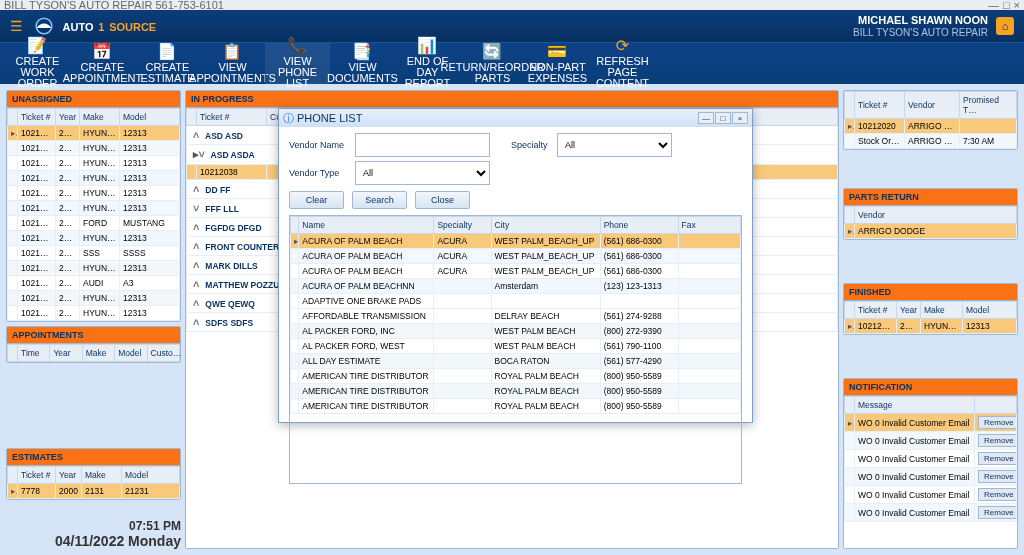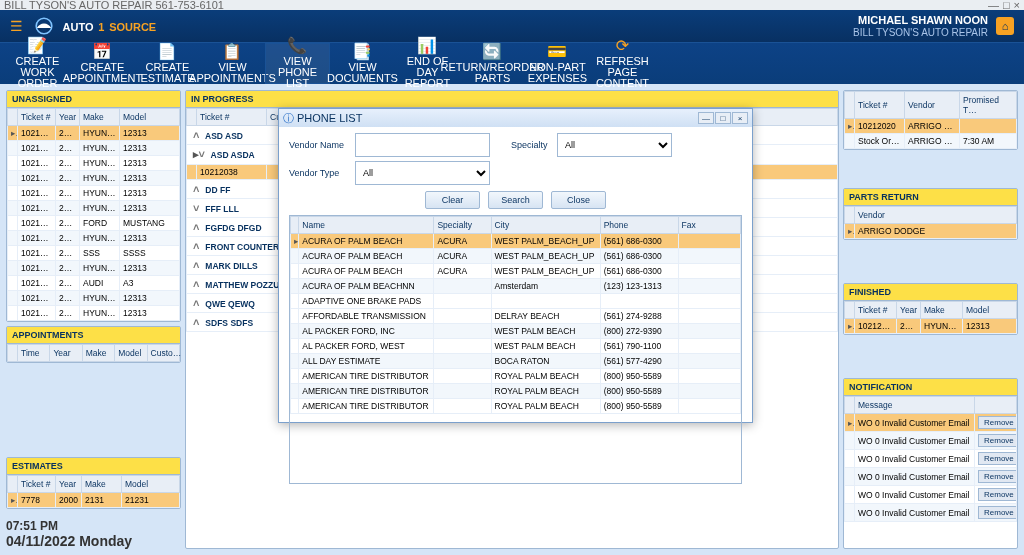--- a/index.html
+++ b/index.html
@@ -20,30 +20,30 @@
 
 .toolbar{height:42px;background:linear-gradient(#0d4286,#0a3d7a);display:flex;gap:0;padding-left:5px;border-top:1px solid #1a5296;color:#fff}
 .tb-btn{width:65px;display:flex;flex-direction:column;align-items:center;justify-content:center;font-size:8px;text-align:center;line-height:1;cursor:pointer}
 .tb-btn.active{background:rgba(255,255,255,.08);border:1px solid #1a5296}
 .tb-btn .glyph{font-size:16px;color:#f7a223;margin-bottom:2px}
 
 .body{position:absolute;top:84px;left:0;right:0;bottom:0;padding:6px;display:grid;grid-template-columns:175px 1fr 175px;gap:4px}
 .col{display:flex;flex-direction:column;gap:4px;overflow:hidden}
 
 .panel{background:#fff;border:1px solid #9fb8d4;border-radius:2px}
-.panel-h{background:#fde047;color:#07315f;font-size:9px;font-weight:700;padding:3px 5px;border-bottom:1px solid #9fb8d4}
+.panel-h{background:#f97316;color:#07315f;font-size:9px;font-weight:700;padding:3px 5px;border-bottom:1px solid #9fb8d4}
 
 table{width:100%;border-collapse:collapse;table-layout:fixed}
 th{background:#e8eef6;color:#07315f;font-size:8.5px;font-weight:400;text-align:left;padding:3px 3px;border:1px solid #c9d7e8}
 td{font-size:8.5px;padding:2px 3px;border:1px solid #e6eef8;white-space:nowrap;overflow:hidden;text-overflow:ellipsis}
 tr.alt td{background:#f2f7fc}
 tr.sel td{background:#f9c97b}
 .indic{width:10px;text-align:center;color:#555}
 
-.time-block{text-align:left;font-weight:700;color:#333;margin-top:6px}
+.time-block{text-align:right;font-weight:700;color:#333;margin-top:15px}
 .time-block div:first-child{font-size:12px}
 .time-block div:last-child{font-size:14px}
 
 .remove-btn{background:#e1e8f2;border:1px solid #9fb8d4;font-size:8px;padding:1px 5px;cursor:pointer;color:#07315f}
 
 
 .center{display:flex;flex-direction:column}
 .center .panel{flex:1}
 .group-row td{background:#fff;font-weight:600;color:#07315f;padding:3px 6px}
 .group-row .chev{display:inline-block;width:10px;color:#777}
@@ -52,21 +52,21 @@
 
 .dialog{position:absolute;left:278px;top:108px;width:475px;height:315px;background:#fff;border:1px solid #7ba0cc;box-shadow:0 2px 10px rgba(0,0,0,.3);z-index:50}
 .dlg-title{height:18px;background:linear-gradient(#e7f0fc,#cfe0f4);display:flex;align-items:center;padding:0 4px;font-size:9px;color:#07315f}
 .dlg-title .wc{margin-left:auto;display:flex;gap:1px}
 .dlg-title .wc span{width:16px;height:12px;border:1px solid #9fb8d4;background:#e8eef6;display:flex;align-items:center;justify-content:center;font-size:8px;cursor:pointer}
 .dlg-body{padding:6px 10px}
 .form-row{display:flex;align-items:center;gap:6px;margin-bottom:4px}
 .form-row label{font-size:9px;color:#07315f;width:60px}
 .form-row label.r{width:40px}
 .form-row input,.form-row select{border:1px solid #9fb8d4;height:24px;font-size:9px;padding:0 3px;background:#fff}
-.btn-row{display:flex;justify-content:center;gap:8px;margin:6px 0}
+.btn-row{display:flex;justify-content:flex-start;gap:8px;margin:6px 0}
 .btn{width:55px;height:18px;background:linear-gradient(#f2f7fc,#d7e4f3);border:1px solid #9fb8d4;border-radius:2px;font-size:9px;color:#07315f;cursor:pointer}
 
 .dlg-grid{border:1px solid #9fb8d4;height:269px;overflow:auto}
 .dlg-grid th{position:sticky;top:0}
 </style>
 </head>
 <body>
 
 <div class="title-bar">
   <span>BILL TYSON'S AUTO REPAIR 561-753-6101</span>

